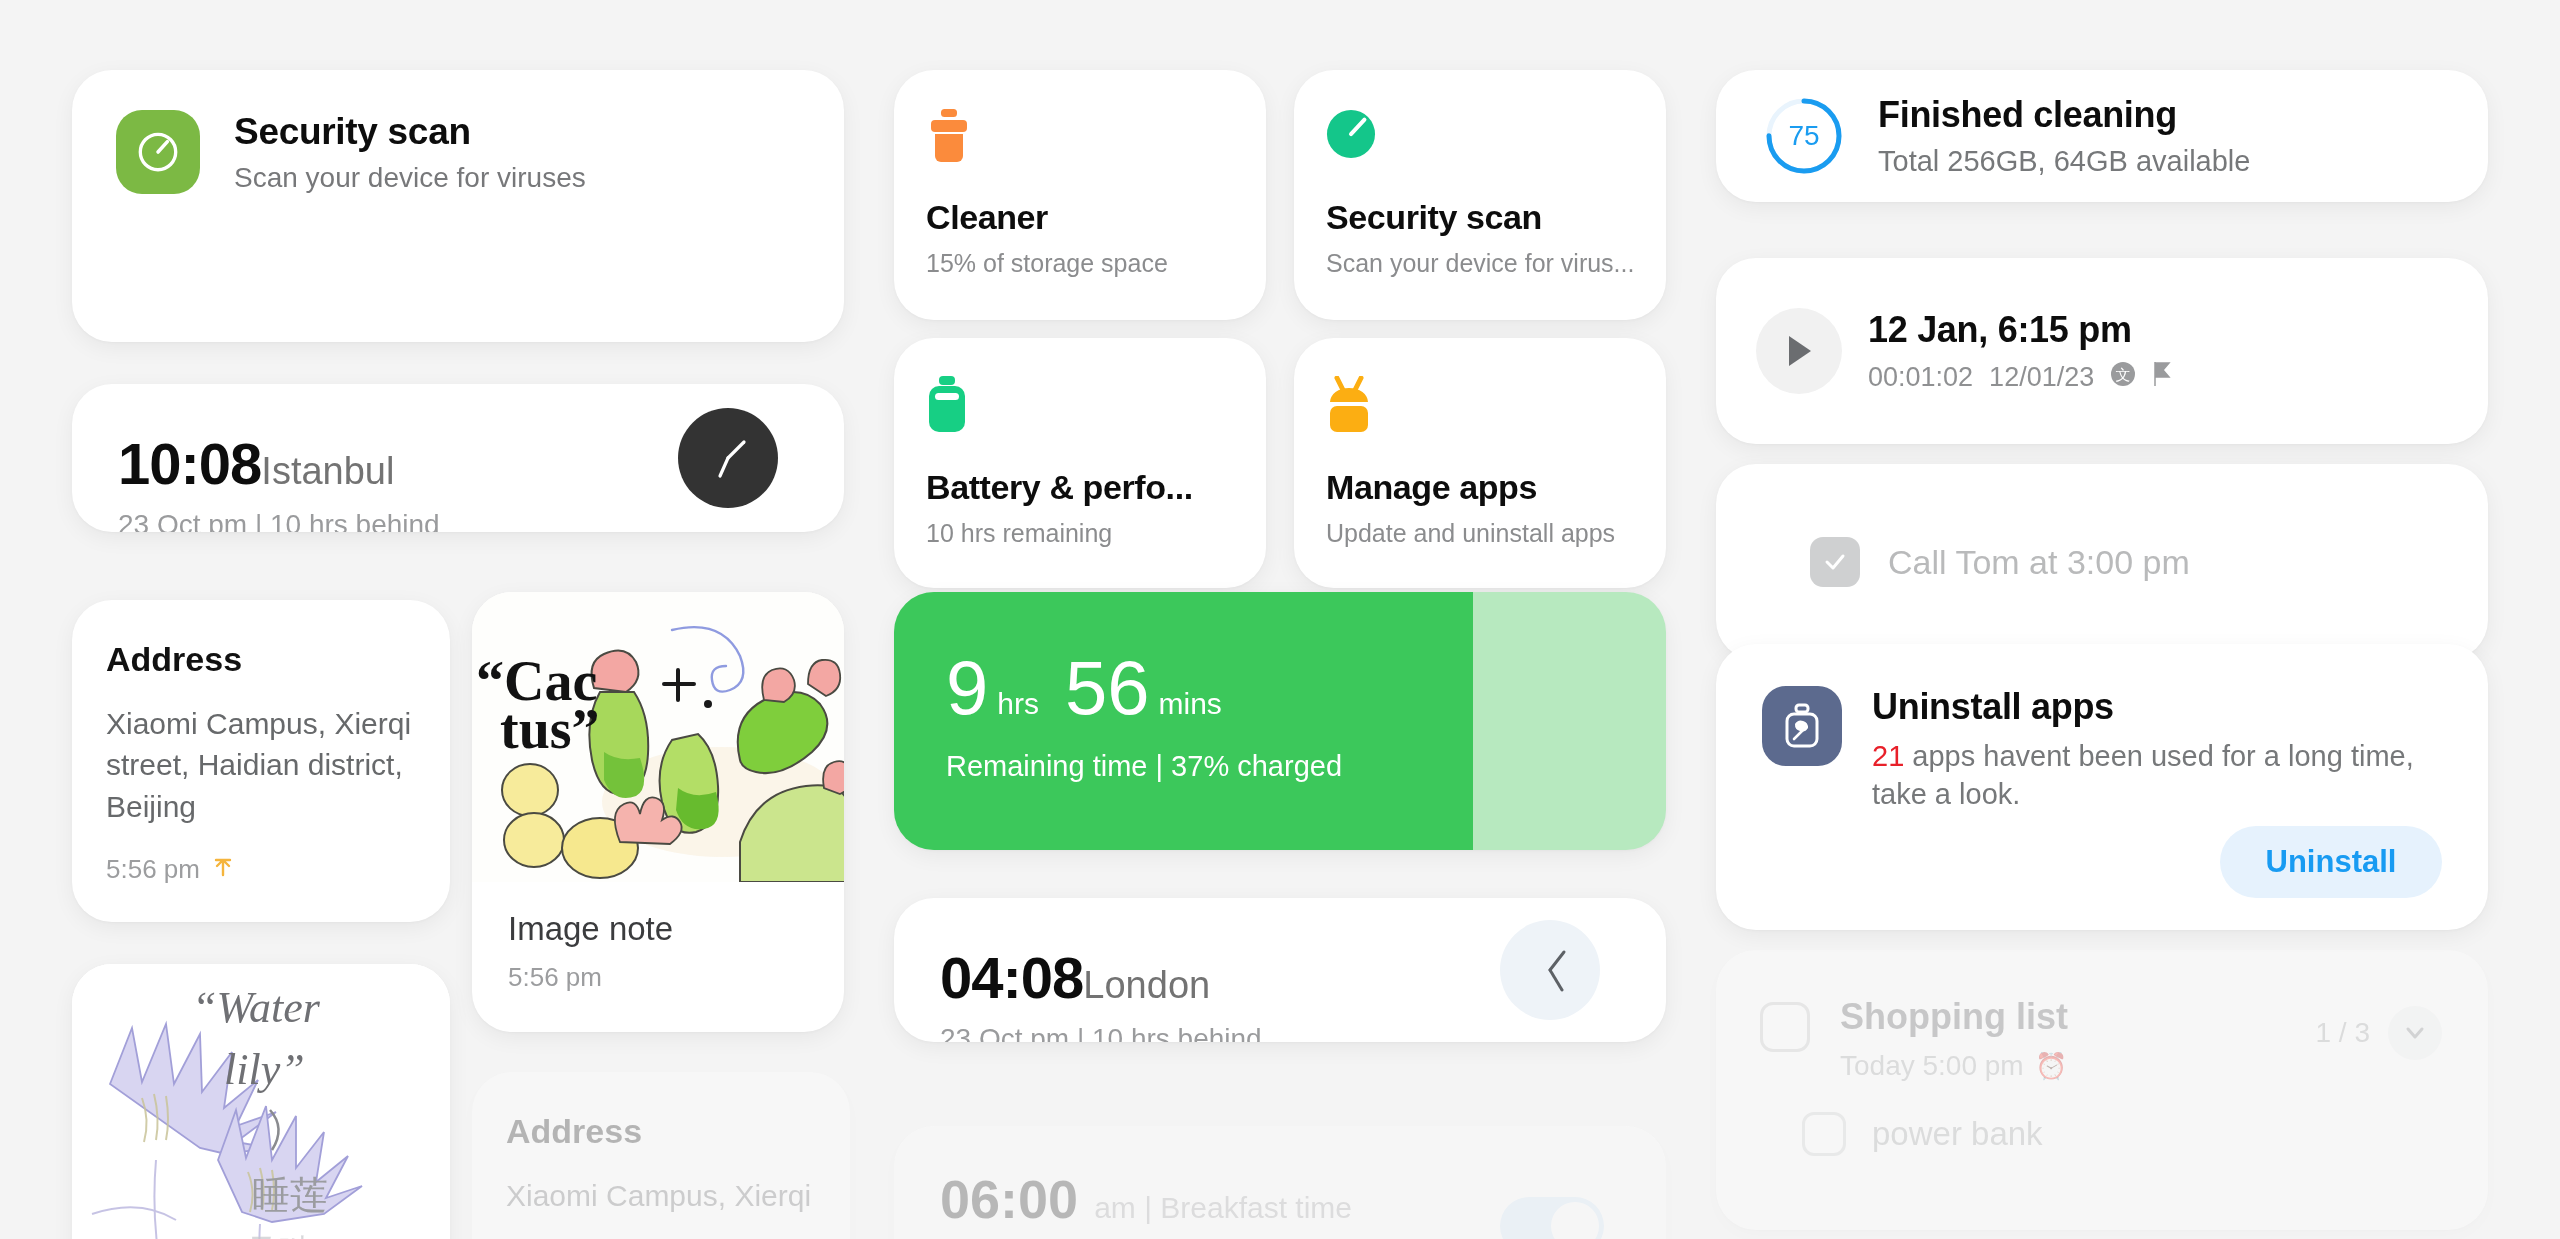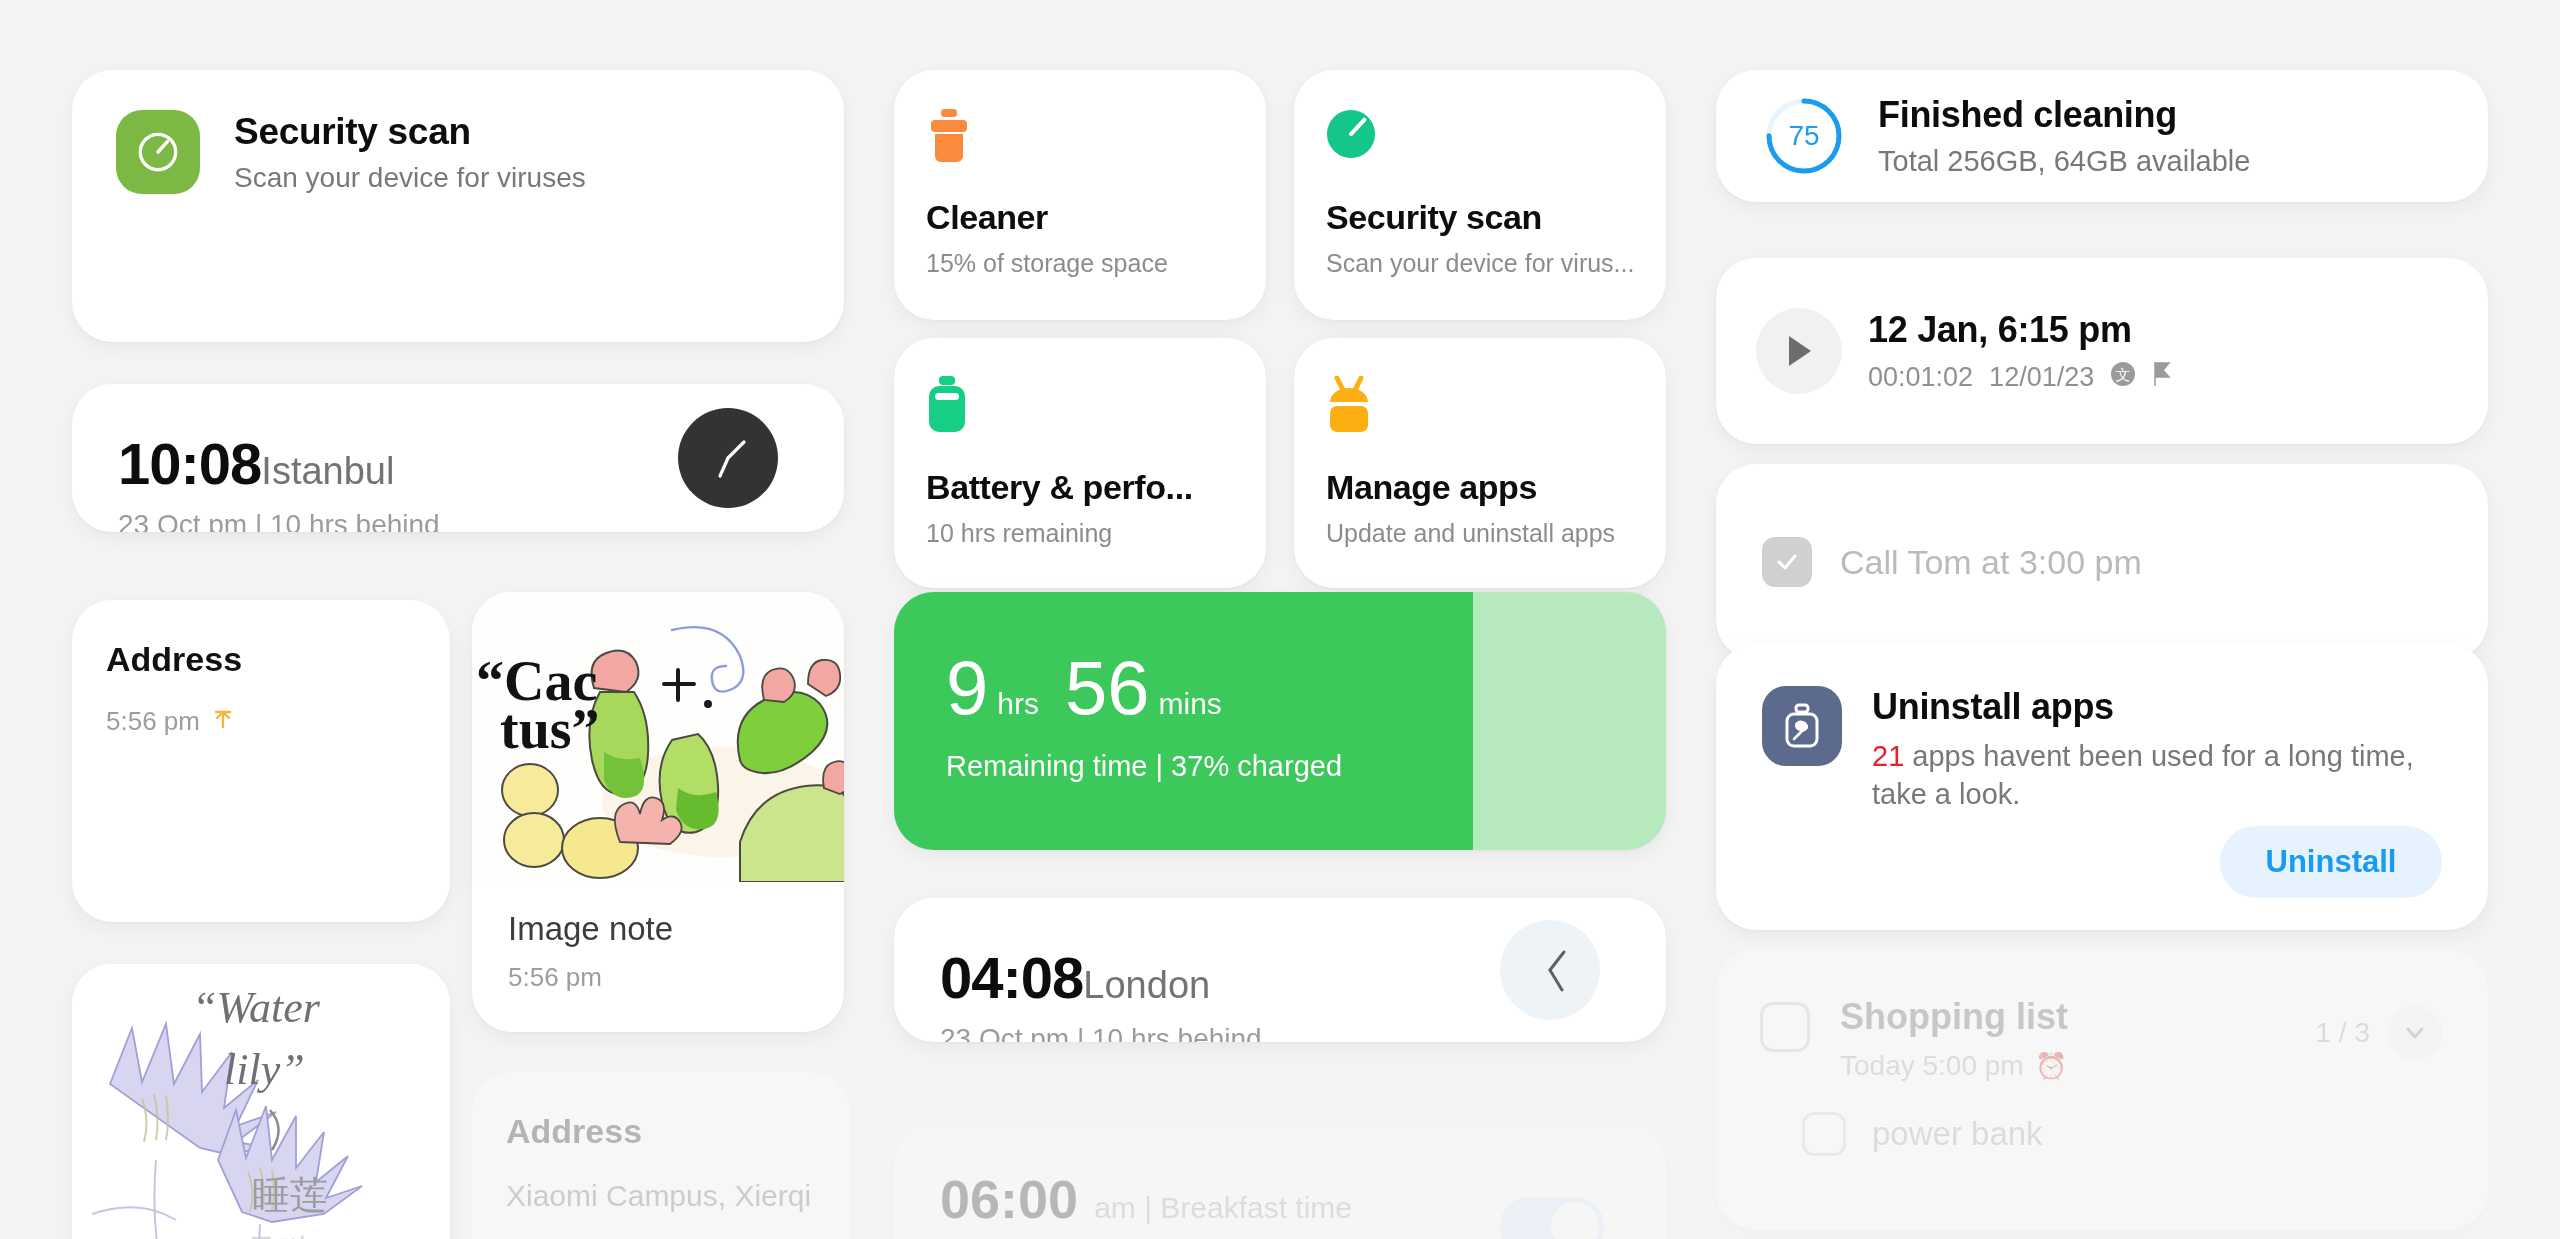--- a/index.html
+++ b/index.html
@@ -112,21 +112,21 @@
   .cd-sub { font-size: 29px; color: #76787a; margin-top: 9px; }
 
   #recording-card { left: 1716px; top: 258px; width: 772px; height: 186px; }
   .rec-row { display: flex; align-items: center; height: 100%; padding-left: 40px; }
   .play-circle { width: 86px; height: 86px; border-radius: 50%; background: #f1f1f1;
     display: flex; align-items: center; justify-content: center; flex: 0 0 auto; }
   .rec-txt { margin-left: 26px; }
   .rec-title { font-size: 36px; font-weight: 700; color: #0d0d0d; letter-spacing: -0.3px; }
   .rec-meta { font-size: 27px; color: #8f9092; margin-top: 10px; display: flex; align-items: center; gap: 16px; }
 
-  #task-card { left: 1716px; top: 464px; width: 772px; height: 196px; }
+  #task-card { left: 1716px; top: 464px; width: 772px; height: 196px; padding-left: 48px; }
   .task-row { display: flex; align-items: center; height: 100%; padding-left: 46px; }
   .chk-filled { width: 50px; height: 50px; border-radius: 13px; background: #cfd0d1;
     display: flex; align-items: center; justify-content: center; flex: 0 0 auto; }
   .task-label { font-size: 34px; color: #b9babb; margin-left: 28px; }
 
   #uninstall-card { left: 1716px; top: 644px; width: 772px; height: 286px; }
   .un-row { display: flex; padding: 42px 0 0 46px; }
   .un-icon { width: 80px; height: 80px; border-radius: 24px; background: #5c6a8e;
     display: flex; align-items: center; justify-content: center; flex: 0 0 auto; }
   .un-txt { margin-left: 30px; padding-right: 34px; }
@@ -186,20 +186,21 @@
     <div class="clk-face">
       <svg width="100" height="100" viewBox="0 0 100 100">
         <line x1="50" y1="50" x2="66" y2="34" stroke="#fff" stroke-width="3.2" stroke-linecap="round"></line>
         <line x1="50" y1="50" x2="42" y2="68" stroke="#fff" stroke-width="3.2" stroke-linecap="round"></line>
       </svg>
     </div>
   </div>
 
   <div class="card" id="address-card">
     <div class="addr-title">Address</div>
+    <div class="addr-body">Xiaomi Campus, Xierqi street, Haidian district, Beijing</div>
     <div class="addr-time">
       <span>5:56 pm</span>
       <span>
         <svg width="22" height="26" viewBox="0 0 22 26">
             <path d="M4 7 H18 M11 7 V22 M11 7 L5 13 M11 7 L17 13" stroke="#f5b53d" stroke-width="2.4" fill="none" stroke-linecap="round"></path>
           </svg>
       </span>
     </div>
   </div>
 

